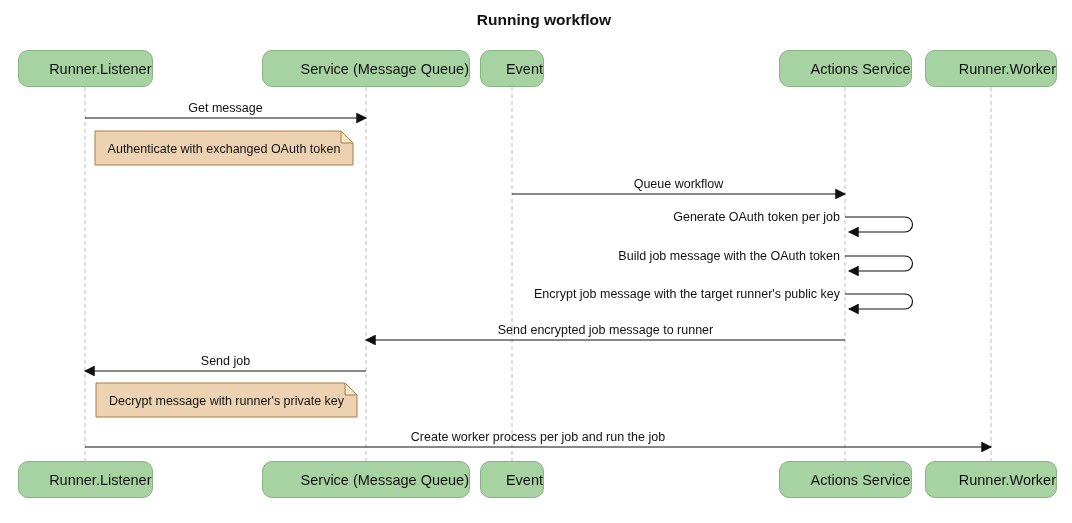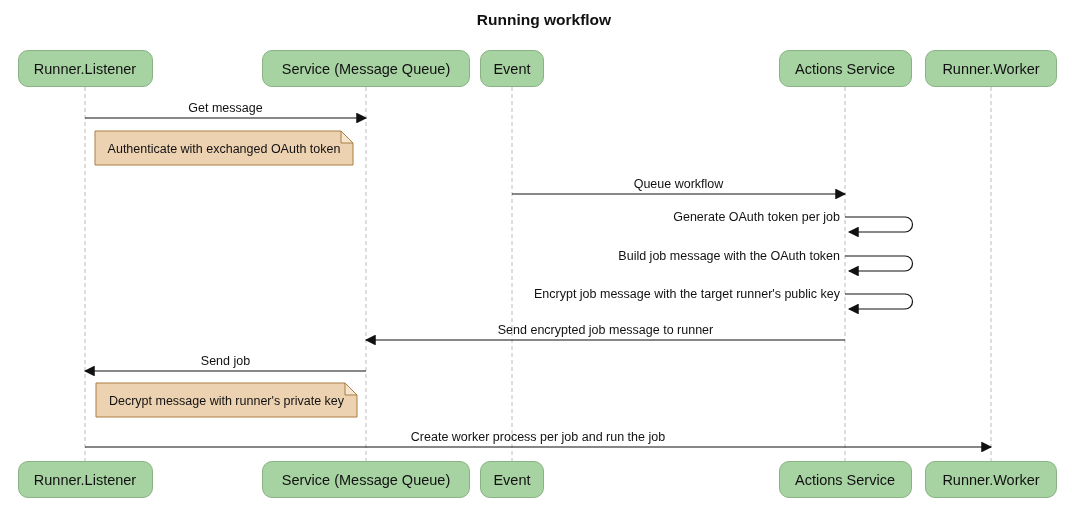--- a/index.html
+++ b/index.html
@@ -12,21 +12,21 @@
   }
   .title{
     position:absolute;top:11px;left:0;width:1072px;
     text-align:center;font-size:15.5px;font-weight:bold;color:#111;margin-left:8px;
   }
   #connector-svg{position:absolute;top:0;left:0;}
   .actor-box{
     position:absolute;
     height:37px;
     border-radius:10px;
-    display:flex;align-items:center;justify-content:center;
+    display:flex;align-items:center;justify-content:flex-end;
     font-size:14.5px;color:#111;
     box-sizing:border-box;
     white-space:nowrap;
   }
   text{
     font-family:"Liberation Sans","DejaVu Sans",sans-serif;
     font-size:12.5px;
     fill:#111;
   }
 </style>

